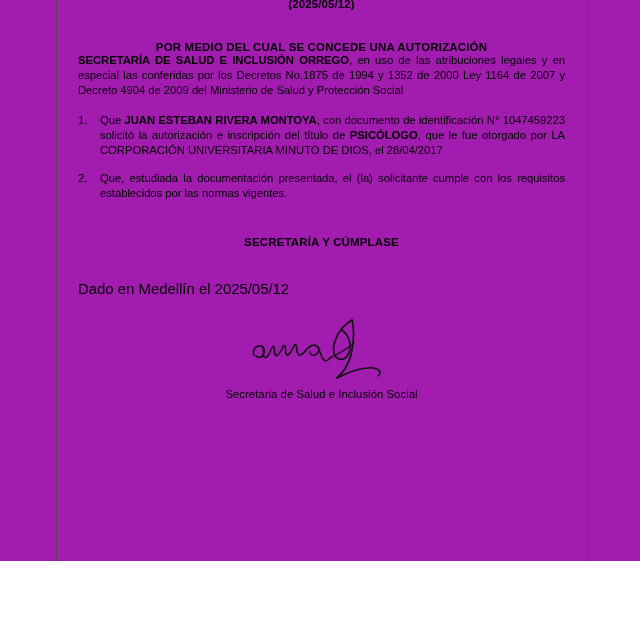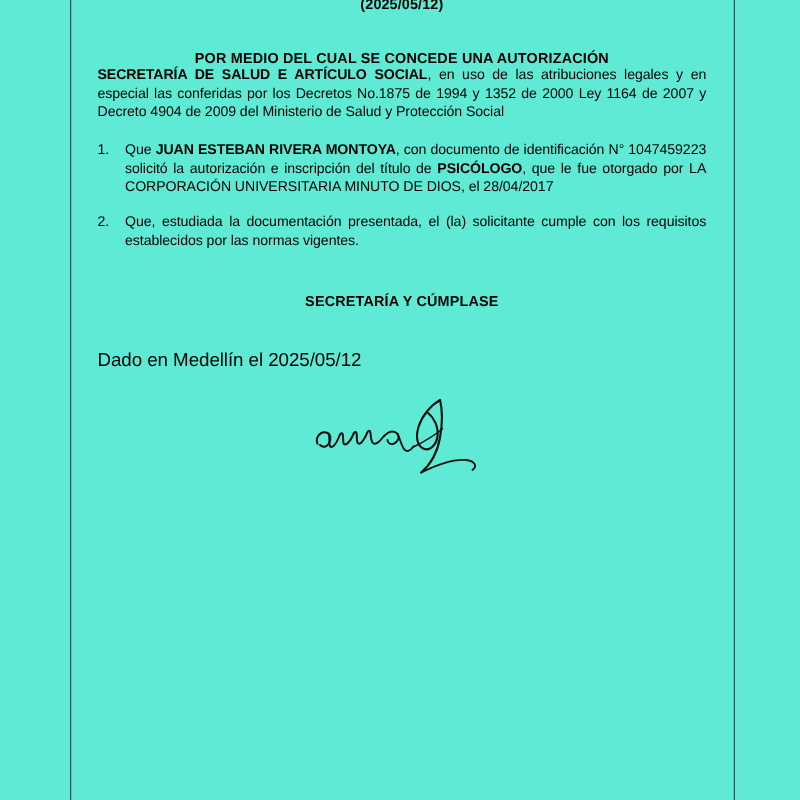--- a/index.html
+++ b/index.html
@@ -12,22 +12,22 @@
     height: 640px;
     overflow: hidden;
     font-family: "Liberation Sans", sans-serif;
     color: #000000;
     -webkit-font-smoothing: antialiased;
   }
 
   #page {
     position: relative;
     width: 640px;
-    height: 640px;
-    background: #5eead4;
+    height: 561px;
+    background: #a21caf;
     box-sizing: border-box;
   }
 
   
   .page-rule {
     position: absolute;
     top: 0;
     bottom: 0;
     width: 1px;
     background: #4a4a4a;
@@ -140,21 +140,21 @@
 
   <div class="page-rule left"></div>
   <div class="page-rule right"></div>
 
   <div class="content">
 
     <div class="doc-date">(2025/05/12)</div>
 
     <div class="heading h-autorizacion">POR MEDIO DEL CUAL SE CONCEDE UNA AUTORIZACIÓN</div>
 
-    <p class="body-text p-secretaria"><b>SECRETARÍA DE SALUD E ARTÍCULO SOCIAL</b><span>, en uso de las atribuciones legales y en especial las conferidas por los Decretos No.1875 de 1994 y 1352 de 2000 Ley 1164 de 2007 y Decreto 4904 de 2009 del Ministerio de Salud y Protección Social</span></p>
+    <p class="body-text p-secretaria"><b>SECRETARÍA DE SALUD E INCLUSIÓN ORREGO</b><span>, en uso de las atribuciones legales y en especial las conferidas por los Decretos No.1875 de 1994 y 1352 de 2000 Ley 1164 de 2007 y Decreto 4904 de 2009 del Ministerio de Salud y Protección Social</span></p>
 
 
     <ol class="considerandos">
       <li><span>Que </span><b>JUAN ESTEBAN RIVERA MONTOYA</b><span>, con documento de identificación N° 1047459223 solicitó la autorización e inscripción del título de </span><b>PSICÓLOGO</b><span>, que le fue otorgado por LA CORPORACIÓN UNIVERSITARIA MINUTO DE DIOS, el 28/04/2017</span></li>
       <li><span>Que, estudiada la documentación presentada, el (la) solicitante cumple con los requisitos establecidos por las normas vigentes.</span></li>
     </ol>
 
 
 
 
@@ -174,16 +174,17 @@
           <path d="M65 35 C69 31,73 30,76 33 C78 36,76 40,73 41 C70 42,68 40,68 38" stroke-width="1.5"></path>
           <path d="M76 33 C78 37,79 42,81 45 C83 48,86 47,89 43" stroke-width="1.5"></path>
           <path d="M110 6 C103 10,96 18,93 27 C90 36,92 43,97 45
                    C102 47,107 42,108 35 C109 27,105 20,100 16" stroke-width="1.7"></path>
           <path d="M110 6 C112 14,112 25,110 36 C108 48,103 57,95 64" stroke-width="1.7"></path>
           <path d="M95 64 C107 58,121 53,131 54 C138 55,140 59,136 62" stroke-width="1.5"></path>
           <path d="M88 44 C96 40,105 35,112 29" stroke-width="1.2"></path>
         </g>
       </svg>
 
+      <div class="signer-title">Secretaria de Salud e Inclusión Social</div>
     </div>
 
   </div>
 </div>
 
 </body></html>

